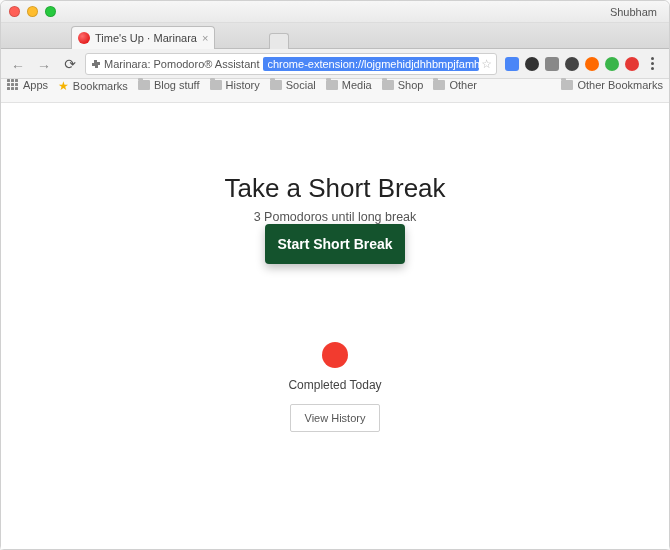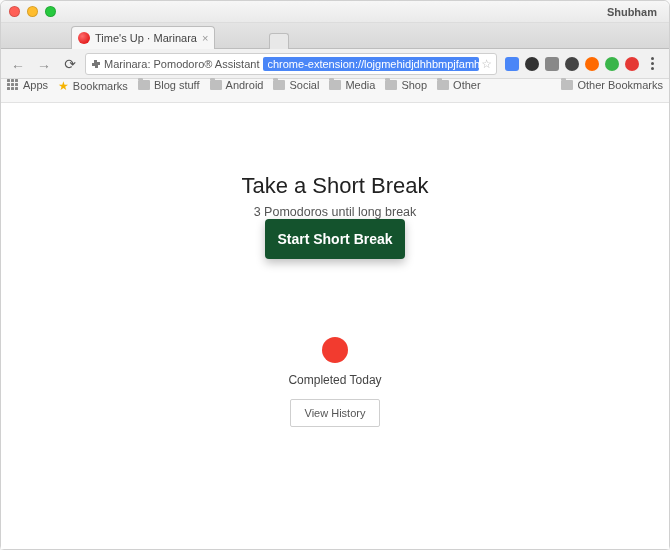--- a/index.html
+++ b/index.html
@@ -24,21 +24,20 @@
   
   .titlebar {
     height: 22px;
     background: linear-gradient(#f6f6f6, #eaeaea);
     border-bottom: 1px solid #dcdcdc;
     border-radius: 6px 6px 0 0;
     display: flex;
     align-items: center;
     padding: 0 8px;
     position: relative;
-    font-weight: bold;
   }
   .traffic-lights { display:flex; gap:7px; align-items:center; }
   .tl { width:11px; height:11px; border-radius:50%; border:0.5px solid rgba(0,0,0,0.15); }
   .tl.red { background:#ff5f56; }
   .tl.yellow { background:#ffbd2e; }
   .tl.green { background:#27c93f; }
   .profile-name {
     margin-left:auto; font-size:11px; color:#555; padding-right:4px;
   }
 
@@ -127,21 +126,21 @@
   .bm-apps span{ background:#888; border-radius:0.5px; }
   .bm-star { color:#f5b301; font-size:12px; }
   .bm-right { margin-left:auto; }
 
   
   .page {
     flex:1; background:#fff; display:flex; justify-content:center;
     padding-top:70px;
   }
   .content { width:320px; text-align:center; }
-  .heading { font-size:22px; font-weight:400; color:#222; margin-bottom:6px; }
+  .heading { font-size:26px; font-weight:400; color:#222; margin-bottom:6px; }
   .subheading { font-size:12.5px; color:#555; }
   .start-btn {
     display:inline-block; background:#14532d; color:#fff; font-weight:600;
     font-size:14px; padding:12px 12px; border:none; border-radius:4px;
     cursor:pointer; box-shadow:0 4px 10px rgba(0,0,0,0.25);
   }
   .dot {
     width:26px; height:26px; border-radius:50%; background:#f23b2f;
     margin:78px auto 10px auto;
   }
@@ -222,21 +221,21 @@
     <div class="bm-item">
       <span class="bm-star">★</span>
       <span>Bookmarks</span>
     </div>
     <div class="bm-item">
         <div class="bm-folder"></div>
         <span>Blog stuff</span>
       </div>
     <div class="bm-item">
         <div class="bm-folder"></div>
-        <span>Android</span>
+        <span>History</span>
       </div>
     <div class="bm-item">
         <div class="bm-folder"></div>
         <span>Social</span>
       </div>
     <div class="bm-item">
         <div class="bm-folder"></div>
         <span>Media</span>
       </div>
     <div class="bm-item">

